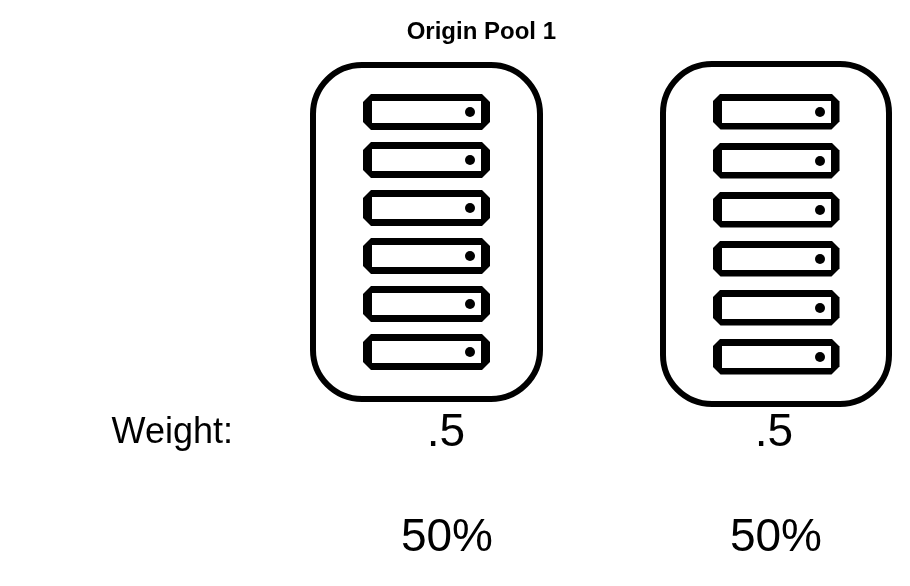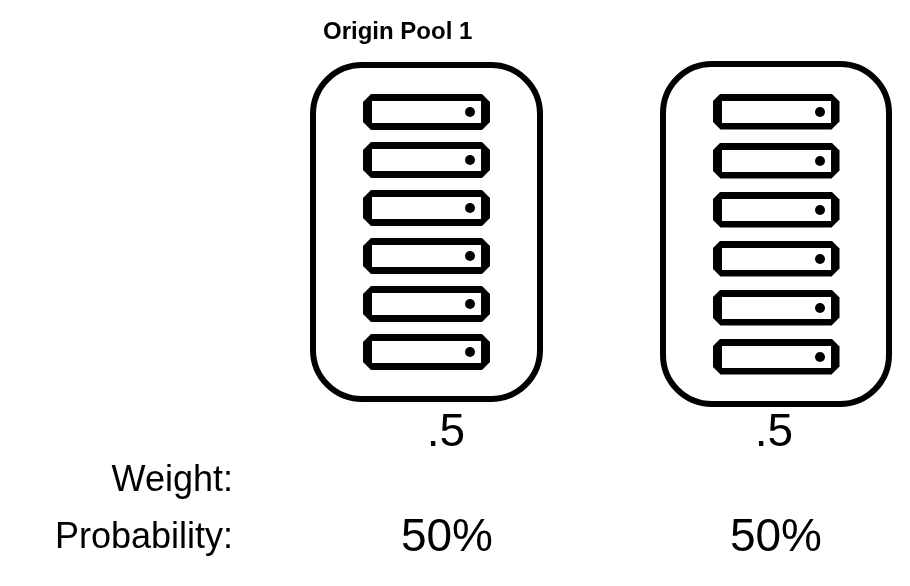--- a/index.html
+++ b/index.html
@@ -15,21 +15,21 @@
     font-family: "Liberation Sans", sans-serif;
     color: var(--ink, #000000);
     overflow: hidden;
   }
 
   
   .pool-title {
     position: absolute;
     top: 16px;
     width: 233px;
-    text-align: left;
+    text-align: right;
     font-size: 24px;
     font-weight: bold;
     line-height: 30px;
     letter-spacing: 0px;
     white-space: nowrap;
   }
   .pool-title.p1 { left: 323px; }
   .pool-title.p2 { left: 672px; }
 
   
@@ -75,21 +75,21 @@
   
   .row-label {
     position: absolute;
     left: 0;
     width: 233px;
     text-align: right;
     font-size: 36px;
     line-height: 42px;
     white-space: nowrap;
   }
-  .row-label.weight      { top: 410px; margin-top: 48px; }
+  .row-label.weight      { top: 410px; }
   .row-label.probability { top: 515px; }
 
   
   .row-value {
     position: absolute;
     width: 140px;
     text-align: center;
     font-size: 46px;
     line-height: 48px;
     white-space: nowrap;
@@ -124,19 +124,18 @@
       <div class="server"></div>
       <div class="server"></div>
     </div>
 
   <div class="row-label weight">Weight:</div>
 
   <div class="row-value w1">.5</div>
 
   <div class="row-value w2">.5</div>
 
-  <div class="row-label probability">Probability:</div>
 
   <div class="row-value pr1">50%</div>
 
   <div class="row-value pr2">50%</div>
 
 </div>
 
 </body></html>

